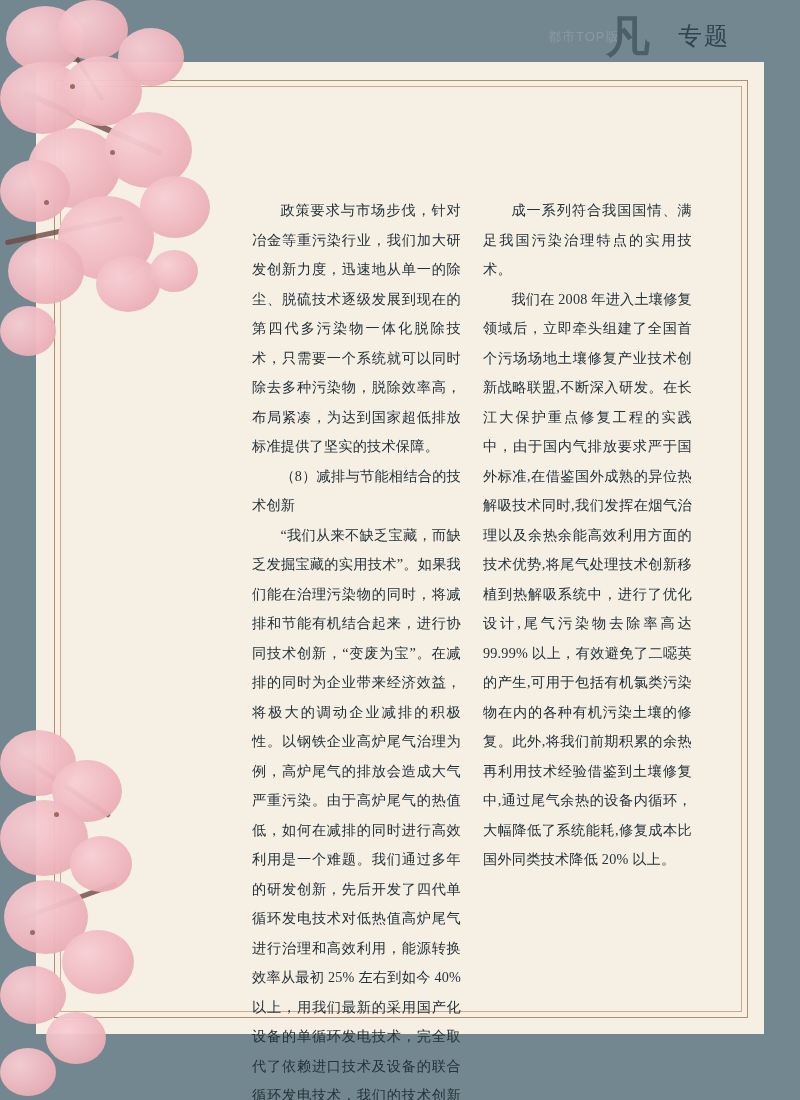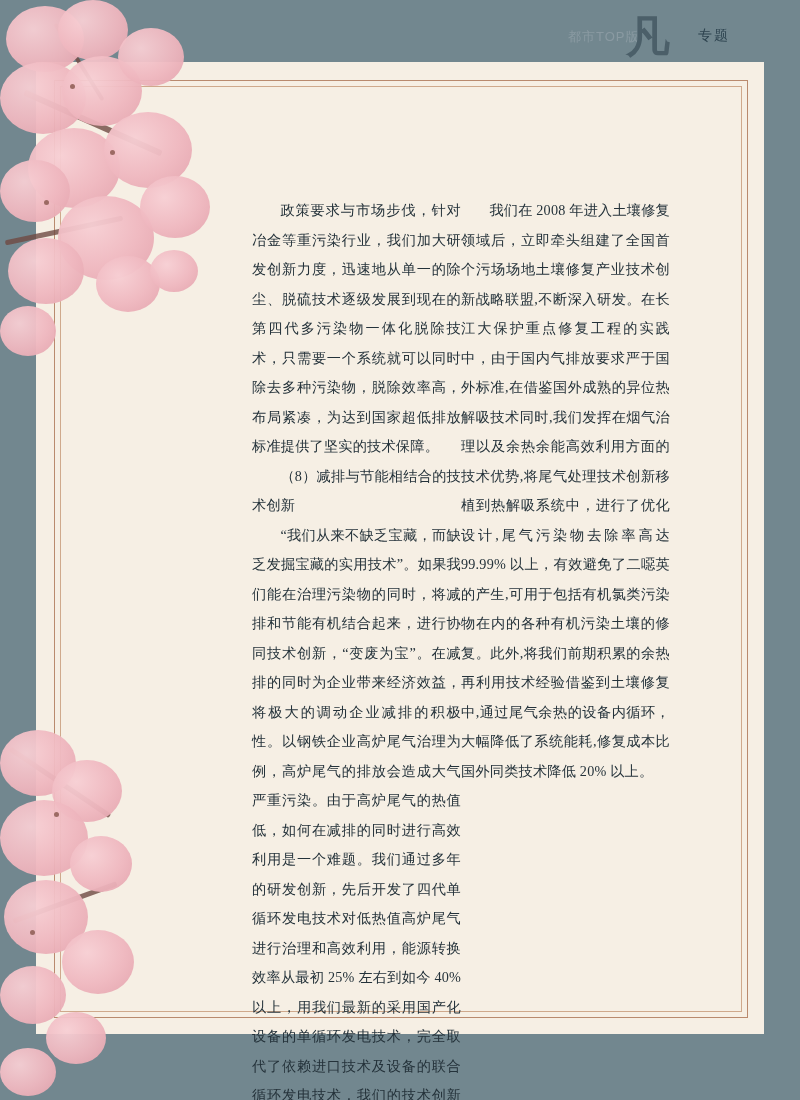--- a/index.html
+++ b/index.html
@@ -65,21 +65,21 @@
   .masthead-logo .cn-big {
     position: absolute;
     left: 58px; top: 0px;
     font-size: 44px;
     color: #4b5f69;
     font-family: "Liberation Serif", serif;
     font-weight: bold;
     line-height: 52px;
   }
   .masthead-section {
-    font-size: 14px;
+    font-size: 24px;
     color: #2e4450;
     font-family: "Liberation Sans", sans-serif;
     letter-spacing: 2px;
     padding-bottom: 4px;
   }
   .page-number-tab {
     position: absolute;
     right: 36px; top: 64px;
     width: 44px; height: 30px;
     background: #3d7b8c;
@@ -117,20 +117,21 @@
     border-radius: 50%;
     opacity: .85;
   }
 
   
   .columns {
     position: absolute;
     left: 252px; top: 196px;
     width: 440px; height: 760px;
     display: flex;
+    gap: 22px;
   }
   .col {
     width: 209px;
     font-size: 14.2px;
     line-height: 29.5px;
     color: #24323a;
     text-align: justify;
     text-justify: inter-ideograph;
     letter-spacing: .2px;
   }
@@ -200,18 +201,19 @@
   </div>
 
   <div class="columns">
     <div class="col">
       <p>政策要求与市场步伐，针对冶金等重污染行业，我们加大研发创新力度，迅速地从单一的除尘、脱硫技术逐级发展到现在的第四代多污染物一体化脱除技术，只需要一个系统就可以同时除去多种污染物，脱除效率高，布局紧凑，为达到国家超低排放标准提供了坚实的技术保障。</p>
       <p class="sub">（8）减排与节能相结合的技术创新</p>
       <p>“我们从来不缺乏宝藏，而缺乏发掘宝藏的实用技术”。如果我们能在治理污染物的同时，将减排和节能有机结合起来，进行协同技术创新，“变废为宝”。在减排的同时为企业带来经济效益，将极大的调动企业减排的积极性。以钢铁企业高炉尾气治理为例，高炉尾气的排放会造成大气严重污染。由于高炉尾气的热值低，如何在减排的同时进行高效利用是一个难题。我们通过多年的研发创新，先后开发了四代单循环发电技术对低热值高炉尾气进行治理和高效利用，能源转换效率从最初 25% 左右到如今 40% 以上，用我们最新的采用国产化设备的单循环发电技术，完全取代了依赖进口技术及设备的联合循环发电技术，我们的技术创新引领并推动了国内设备制造企业的技术升级，造价只有国外技术的 1/3，形成了技术与成本双重优势，提升我国环保产业的竞争力，在国内与国际市场上,给环保事业深深打下“中国制造”、“中国创造”的烙印。</p>
 
     </div>
     <div class="col">
+      <p>成一系列符合我国国情、满足我国污染治理特点的实用技术。</p>
       <p>我们在 2008 年进入土壤修复领域后，立即牵头组建了全国首个污场场地土壤修复产业技术创新战略联盟,不断深入研发。在长江大保护重点修复工程的实践中，由于国内气排放要求严于国外标准,在借鉴国外成熟的异位热解吸技术同时,我们发挥在烟气治理以及余热余能高效利用方面的技术优势,将尾气处理技术创新移植到热解吸系统中，进行了优化设计,尾气污染物去除率高达 99.99% 以上，有效避免了二噁英的产生,可用于包括有机氯类污染物在内的各种有机污染土壤的修复。此外,将我们前期积累的余热再利用技术经验借鉴到土壤修复中,通过尾气余热的设备内循环，大幅降低了系统能耗,修复成本比国外同类技术降低 20% 以上。</p>
 
     </div>
   </div>
 
 </div>
 
 </body></html>

